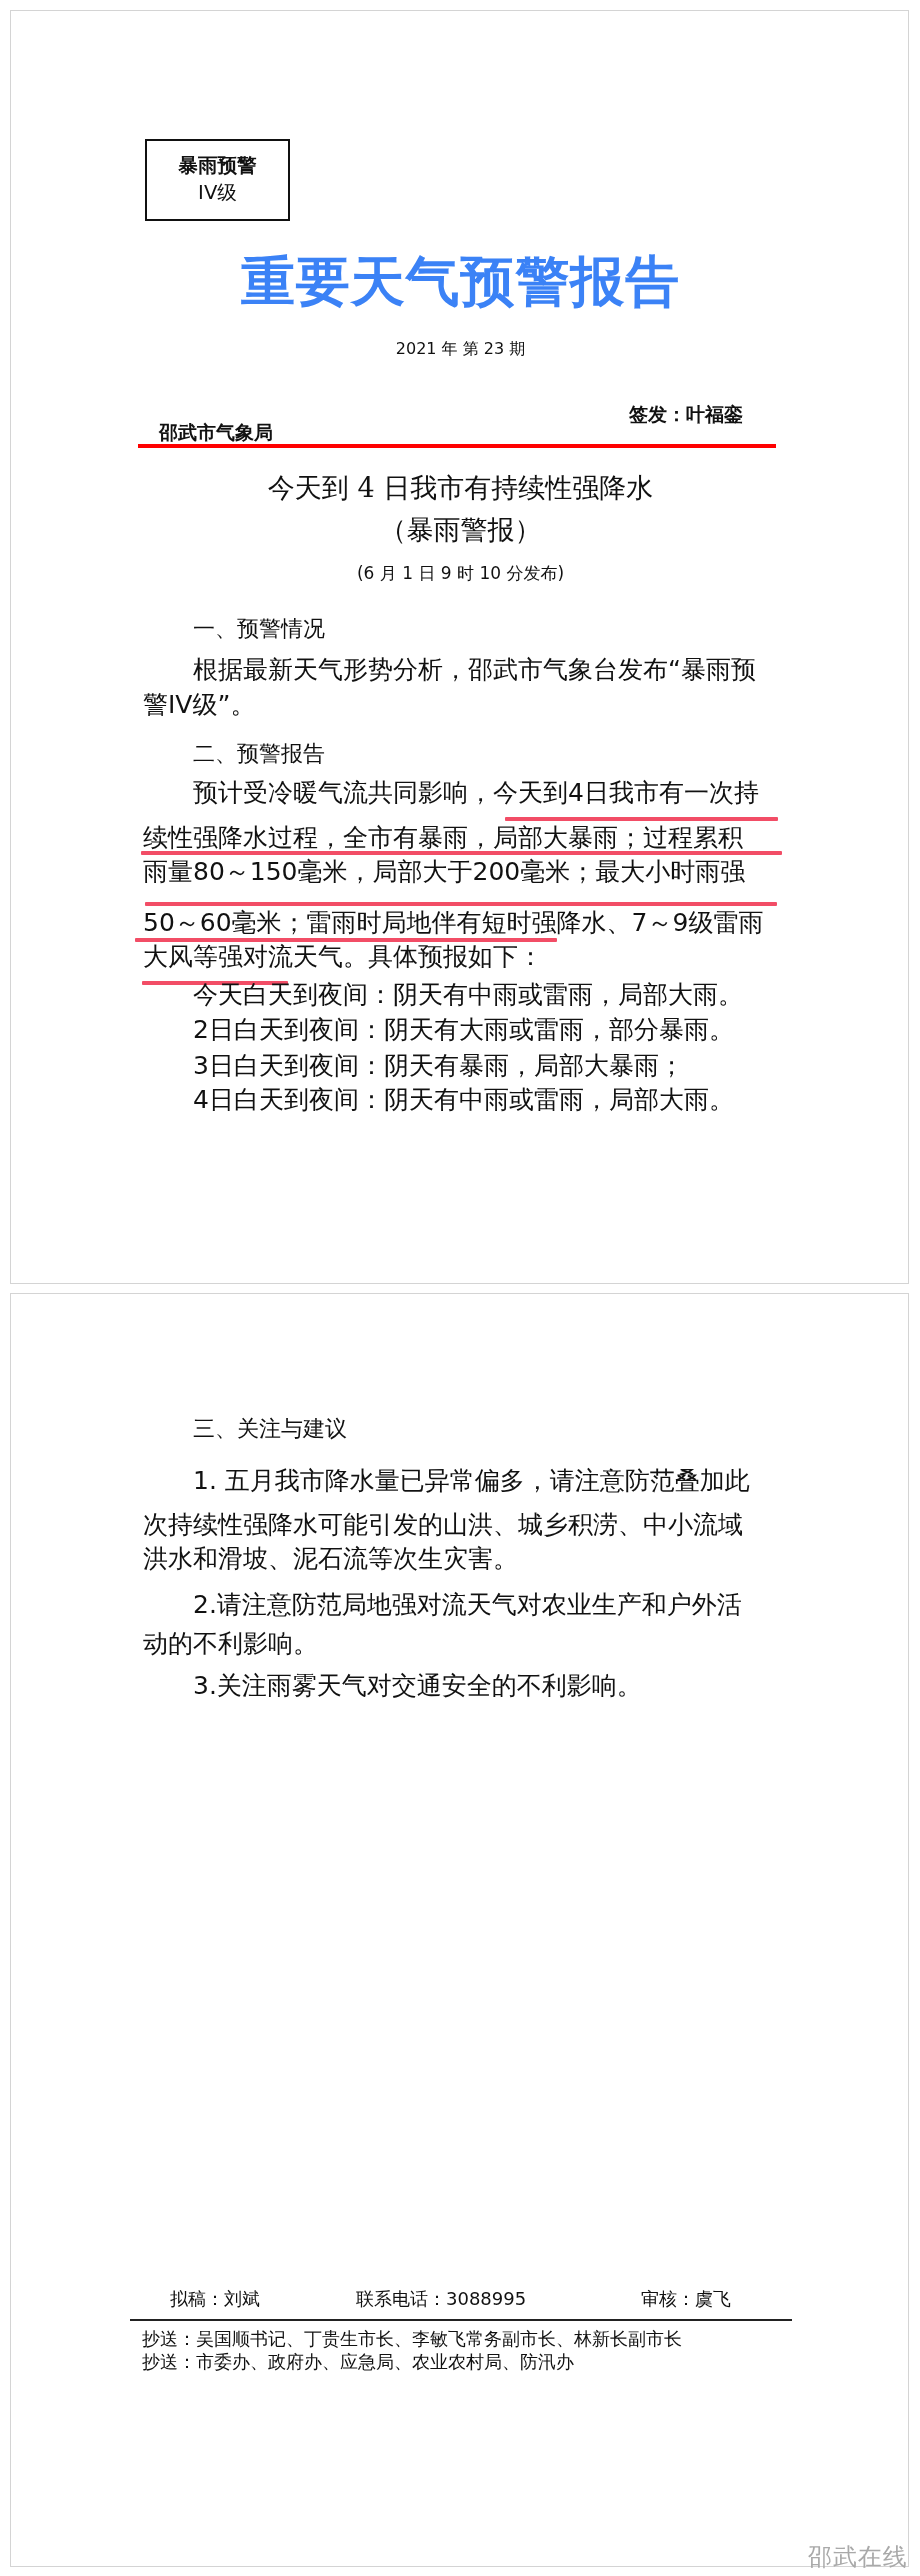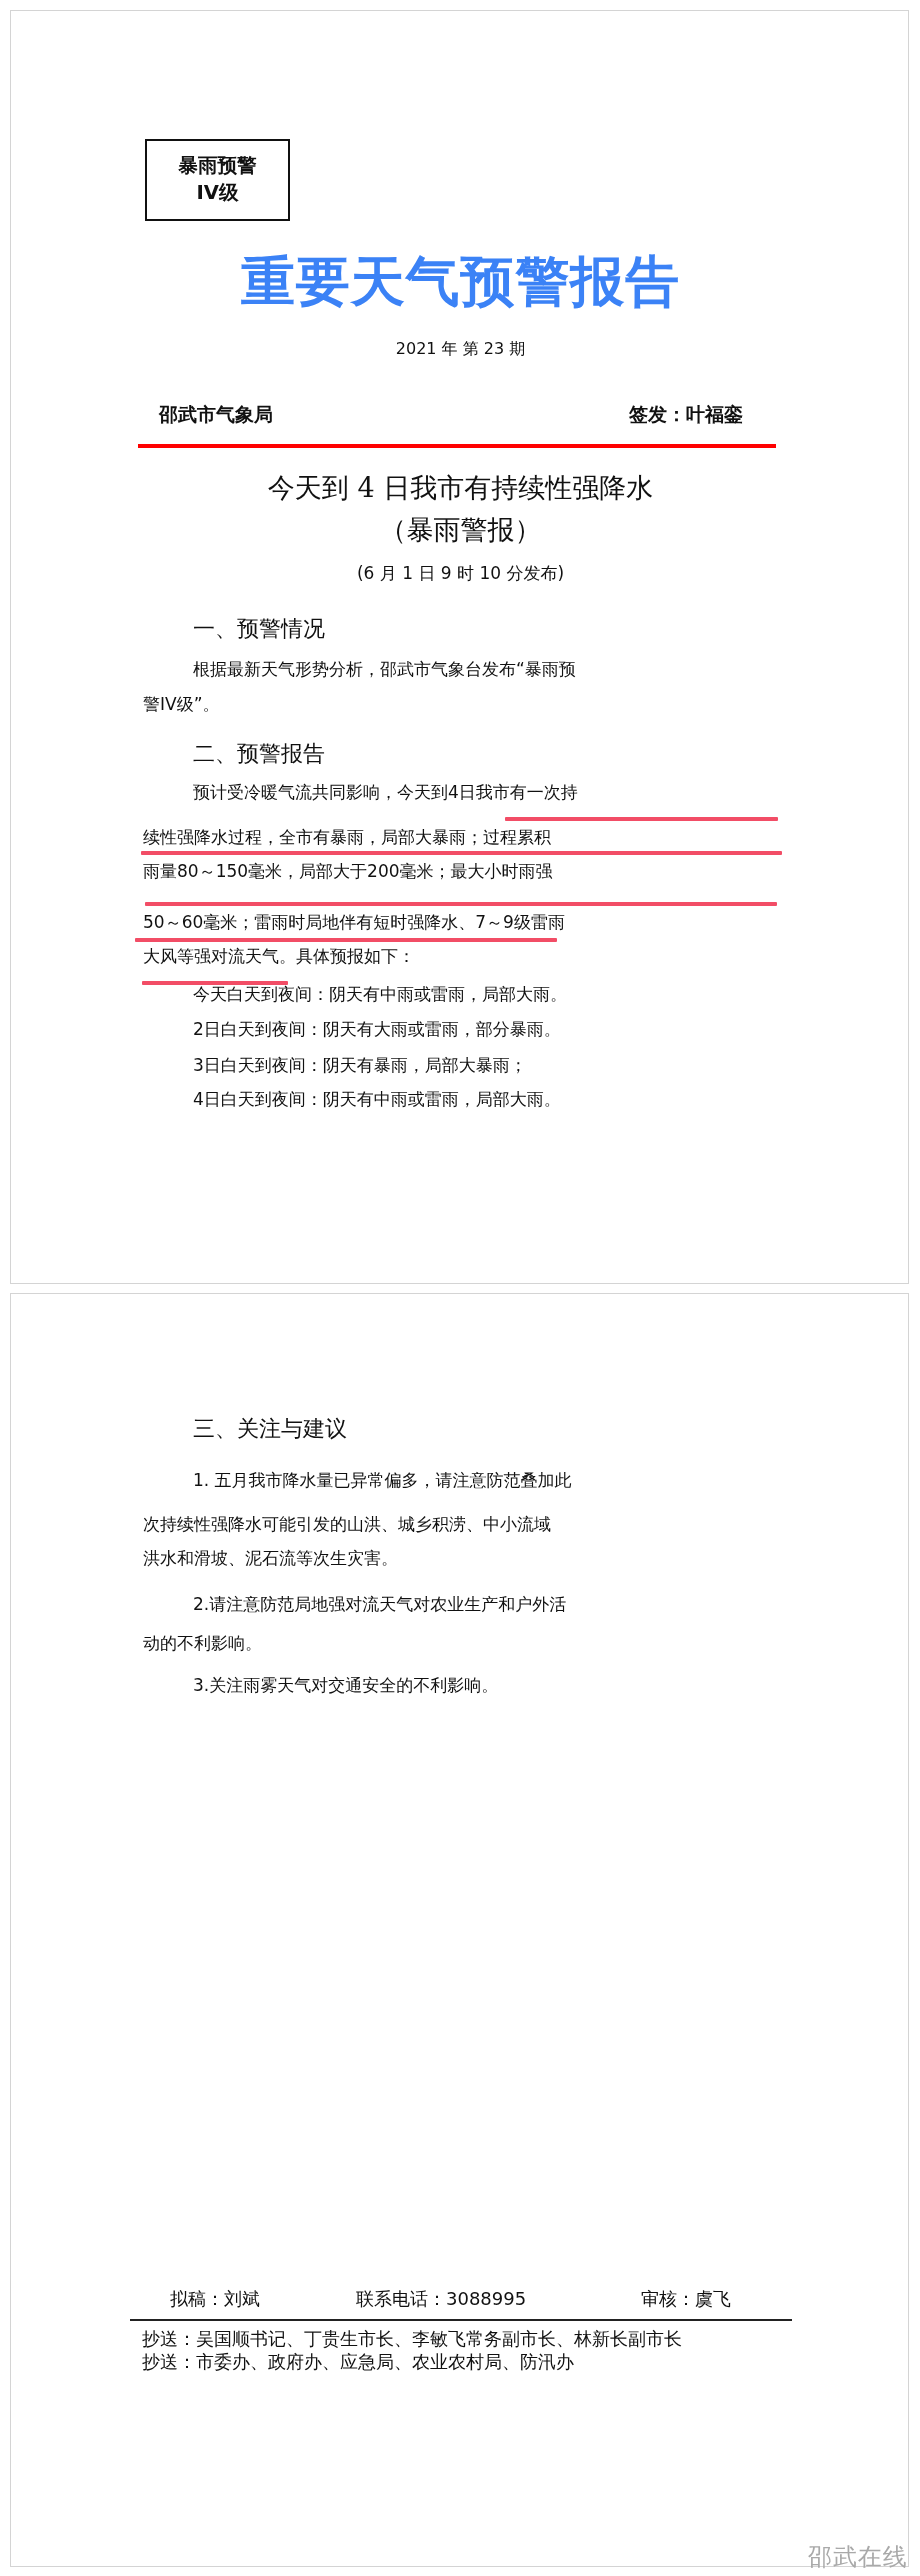--- a/index.html
+++ b/index.html
@@ -13,32 +13,32 @@
       border: 0.9px solid #d4d4d4; box-sizing: border-box;
     }
     #page1 { top: 10.2px; height: 1274px; }
     #page2 { top: 1293px; height: 1274px; }
     .abs { position: absolute; white-space: nowrap; }
     .warn-box {
       position: absolute; left: 145px; top: 139px; width: 145px; height: 82px;
       border: 2.6px solid #111; box-sizing: border-box; text-align: center;
       font-weight: bold; font-size: 19.6px; line-height: 27px; padding-top: 11px;
     }
-    .warn-box .lvl { font-weight: bold; }
+    .warn-box .lvl { font-weight: normal; }
     .main-title {
       left: 0; width: 921px; top: 251px; text-align: center;
       font-size: 54px; font-weight: bold; color: #3b82f6; line-height: 61px; letter-spacing: 0.9px;
     }
     .issue { left: 0; width: 921px; top: 337px; text-align: center; font-size: 16px; line-height: 24px; }
     .hdr { top: 402px; font-size: 19px; font-weight: bold; line-height: 25.6px; }
     .red-rule { position: absolute; left: 138px; top: 444px; width: 638px; height: 4.3px; background: #ff0000; }
     .h-title { left: 0; width: 921px; text-align: center; font-size: 27px; line-height: 34px; font-family: "DejaVu Serif", "Liberation Serif", serif; }
     .pub { left: 0; width: 921px; top: 561px; text-align: center; font-size: 17px; line-height: 24px; }
     .sec { left: 193px; font-size: 22px; font-weight: normal; line-height: 29px; }
-    .line { font-size: 17px; line-height: 29px; }
+    .line { font-size: 25px; line-height: 29px; }
     .l-indent { left: 193px; }
     .l-wrap { left: 143px; }
     .uline { position: absolute; height: 4.3px; background: #f24d66; border-radius: 0.9px; }
     .foot { font-size: 18px; line-height: 24px; }
     .black-rule { position: absolute; left: 130px; top: 2319px; width: 662px; height: 1.7px; background: #222; }
     .watermark { left: 808px; top: 2542px; font-size: 24px; color: #a9a9a9; line-height: 31px; letter-spacing: 0.9px; }
   </style>
 </head>
 <body>
 
@@ -46,21 +46,21 @@
 <div class="page" id="page2"></div>
 
 <div class="warn-box">
   <div>暴雨预警</div>
   <div class="lvl">IV级</div>
 </div>
 
 <div class="abs main-title">重要天气预警报告</div>
 <div class="abs issue">2021 年  第 23 期</div>
 
-<div class="abs hdr" style="left:159px;">邵武市气象局</div>
+<div class="abs hdr" style="left:159px;margin-top:18px;">邵武市气象局</div>
 <div class="abs hdr" style="left:629px;">签发：叶福銮</div>
 <div class="red-rule"></div>
 
 <div class="abs h-title" style="top:471px;">今天到 4 日我市有持续性强降水</div>
 <div class="abs h-title" style="top:513px;">（暴雨警报）</div>
 <div class="abs pub">(6 月 1 日 9 时 10 分发布)</div>
 
 <div class="abs sec" style="top:614px;">一、预警情况</div>
 <div class="abs line l-indent" style="top:655px;">根据最新天气形势分析，邵武市气象台发布“暴雨预</div>
 <div class="abs line l-wrap" style="top:690px;">警IV级”。</div>

